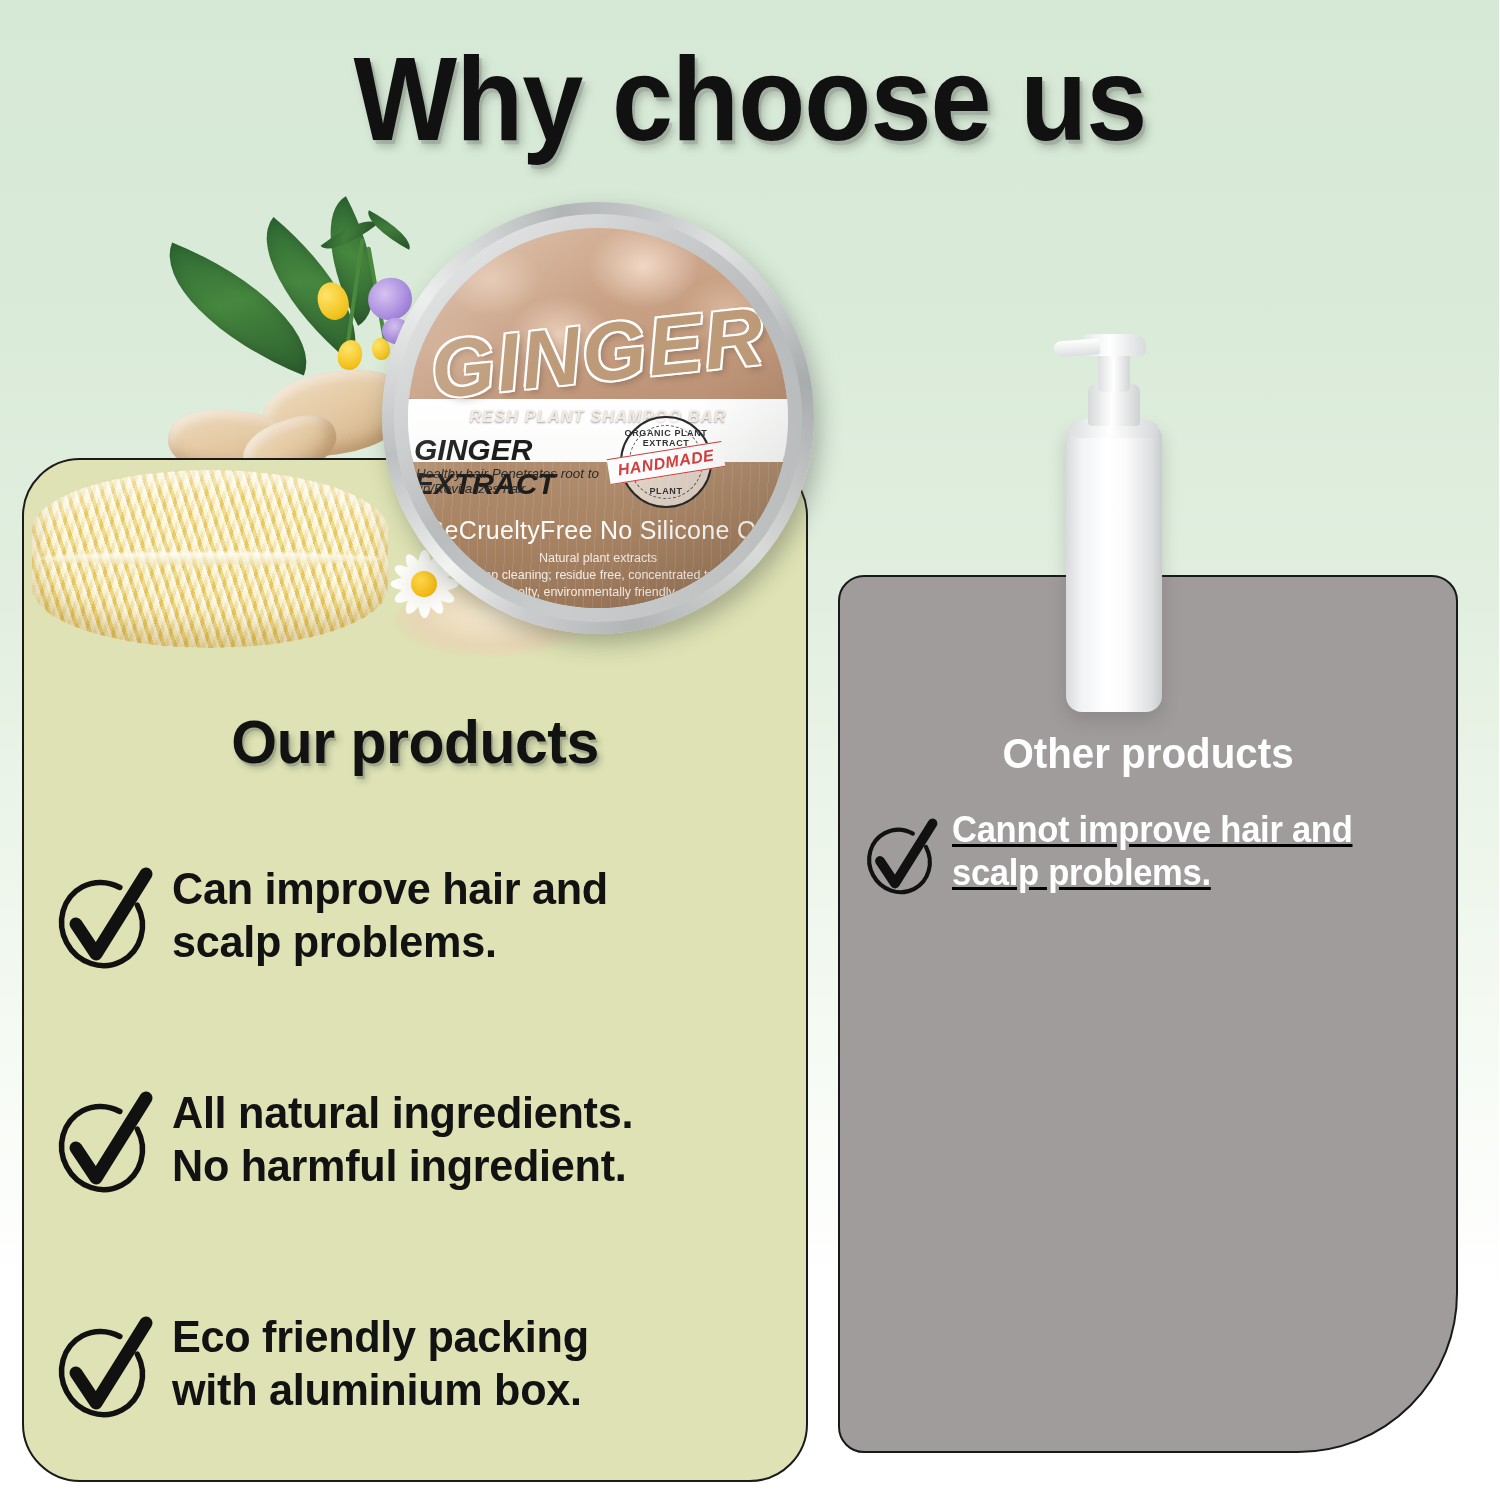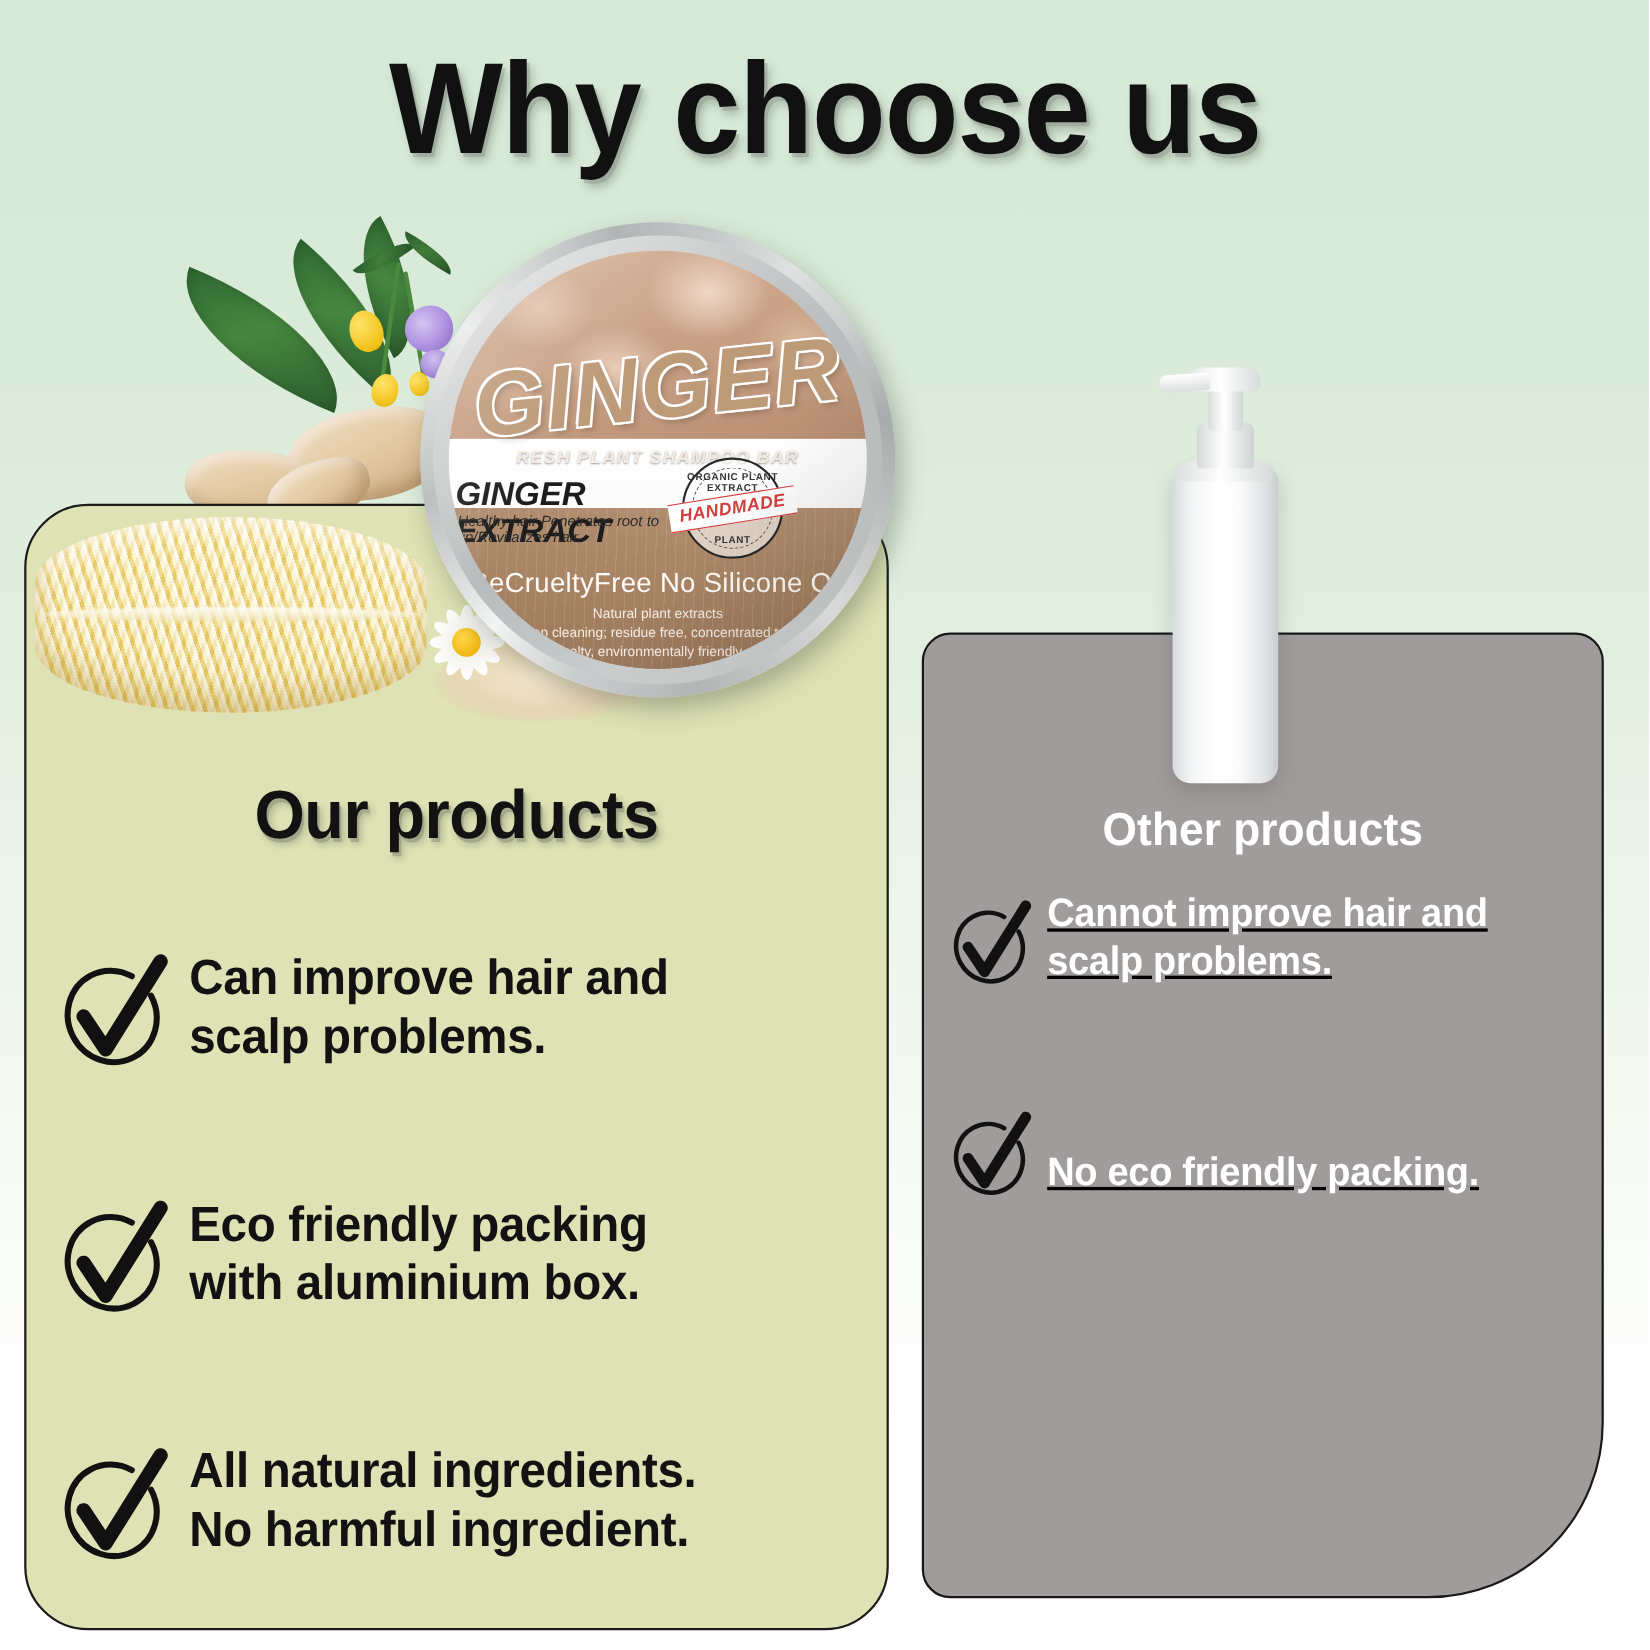--- a/index.html
+++ b/index.html
@@ -536,50 +536,41 @@
       <div class="btext" style="white-space:pre-line;">Can improve hair and
 scalp problems.</div>
     </div>
     <div class="bullet">
       <div class="check">
         <svg viewBox="0 0 104 96">
           <ellipse cx="50" cy="52" rx="40" ry="42" fill="none" stroke="#111" stroke-width="5.5" stroke-linecap="round" stroke-dasharray="232 32" transform="rotate(-28 50 52)"></ellipse>
           <path d="M 24,52 L 44,82 L 94,2" fill="none" stroke="#111" stroke-width="13" stroke-linecap="round" stroke-linejoin="round"></path>
         </svg>
       </div>
-      <div class="btext" style="white-space:pre-line;">Eco friendly packing
-with aluminium box.</div>
+      <div class="btext" style="white-space:pre-line;">All natural ingredients.
+No harmful ingredient.</div>
     </div>
     <div class="bullet">
       <div class="check">
         <svg viewBox="0 0 104 96">
           <ellipse cx="50" cy="52" rx="40" ry="42" fill="none" stroke="#111" stroke-width="5.5" stroke-linecap="round" stroke-dasharray="232 32" transform="rotate(-28 50 52)"></ellipse>
           <path d="M 24,52 L 44,82 L 94,2" fill="none" stroke="#111" stroke-width="13" stroke-linecap="round" stroke-linejoin="round"></path>
         </svg>
       </div>
-      <div class="btext" style="white-space:pre-line;">All natural ingredients.
-No harmful ingredient.</div>
+      <div class="btext" style="white-space:pre-line;">Eco friendly packing
+with aluminium box.</div>
     </div>
   </div>
 
   <div class="bullets bullets-right">
     <div class="bullet">
       <div class="check">
         <svg viewBox="0 0 104 96">
           <ellipse cx="50" cy="52" rx="40" ry="42" fill="none" stroke="#111" stroke-width="5.5" stroke-linecap="round" stroke-dasharray="232 32" transform="rotate(-28 50 52)"></ellipse>
           <path d="M 24,52 L 44,82 L 94,2" fill="none" stroke="#111" stroke-width="13" stroke-linecap="round" stroke-linejoin="round"></path>
         </svg>
       </div>
       <div class="btext" style="white-space:pre-line;">Cannot improve hair and
 scalp problems.</div>
     </div>
-    <div class="bullet">
-      <div class="check">
-        <svg viewBox="0 0 104 96">
-          <ellipse cx="50" cy="52" rx="40" ry="42" fill="none" stroke="#111" stroke-width="5.5" stroke-linecap="round" stroke-dasharray="232 32" transform="rotate(-28 50 52)"></ellipse>
-          <path d="M 24,52 L 44,82 L 94,2" fill="none" stroke="#111" stroke-width="13" stroke-linecap="round" stroke-linejoin="round"></path>
-        </svg>
-      </div>
-      <div class="btext" style="white-space:pre-line;">No eco friendly packing.</div>
-    </div>
   </div>
 
 </div>
 
 </body></html>

